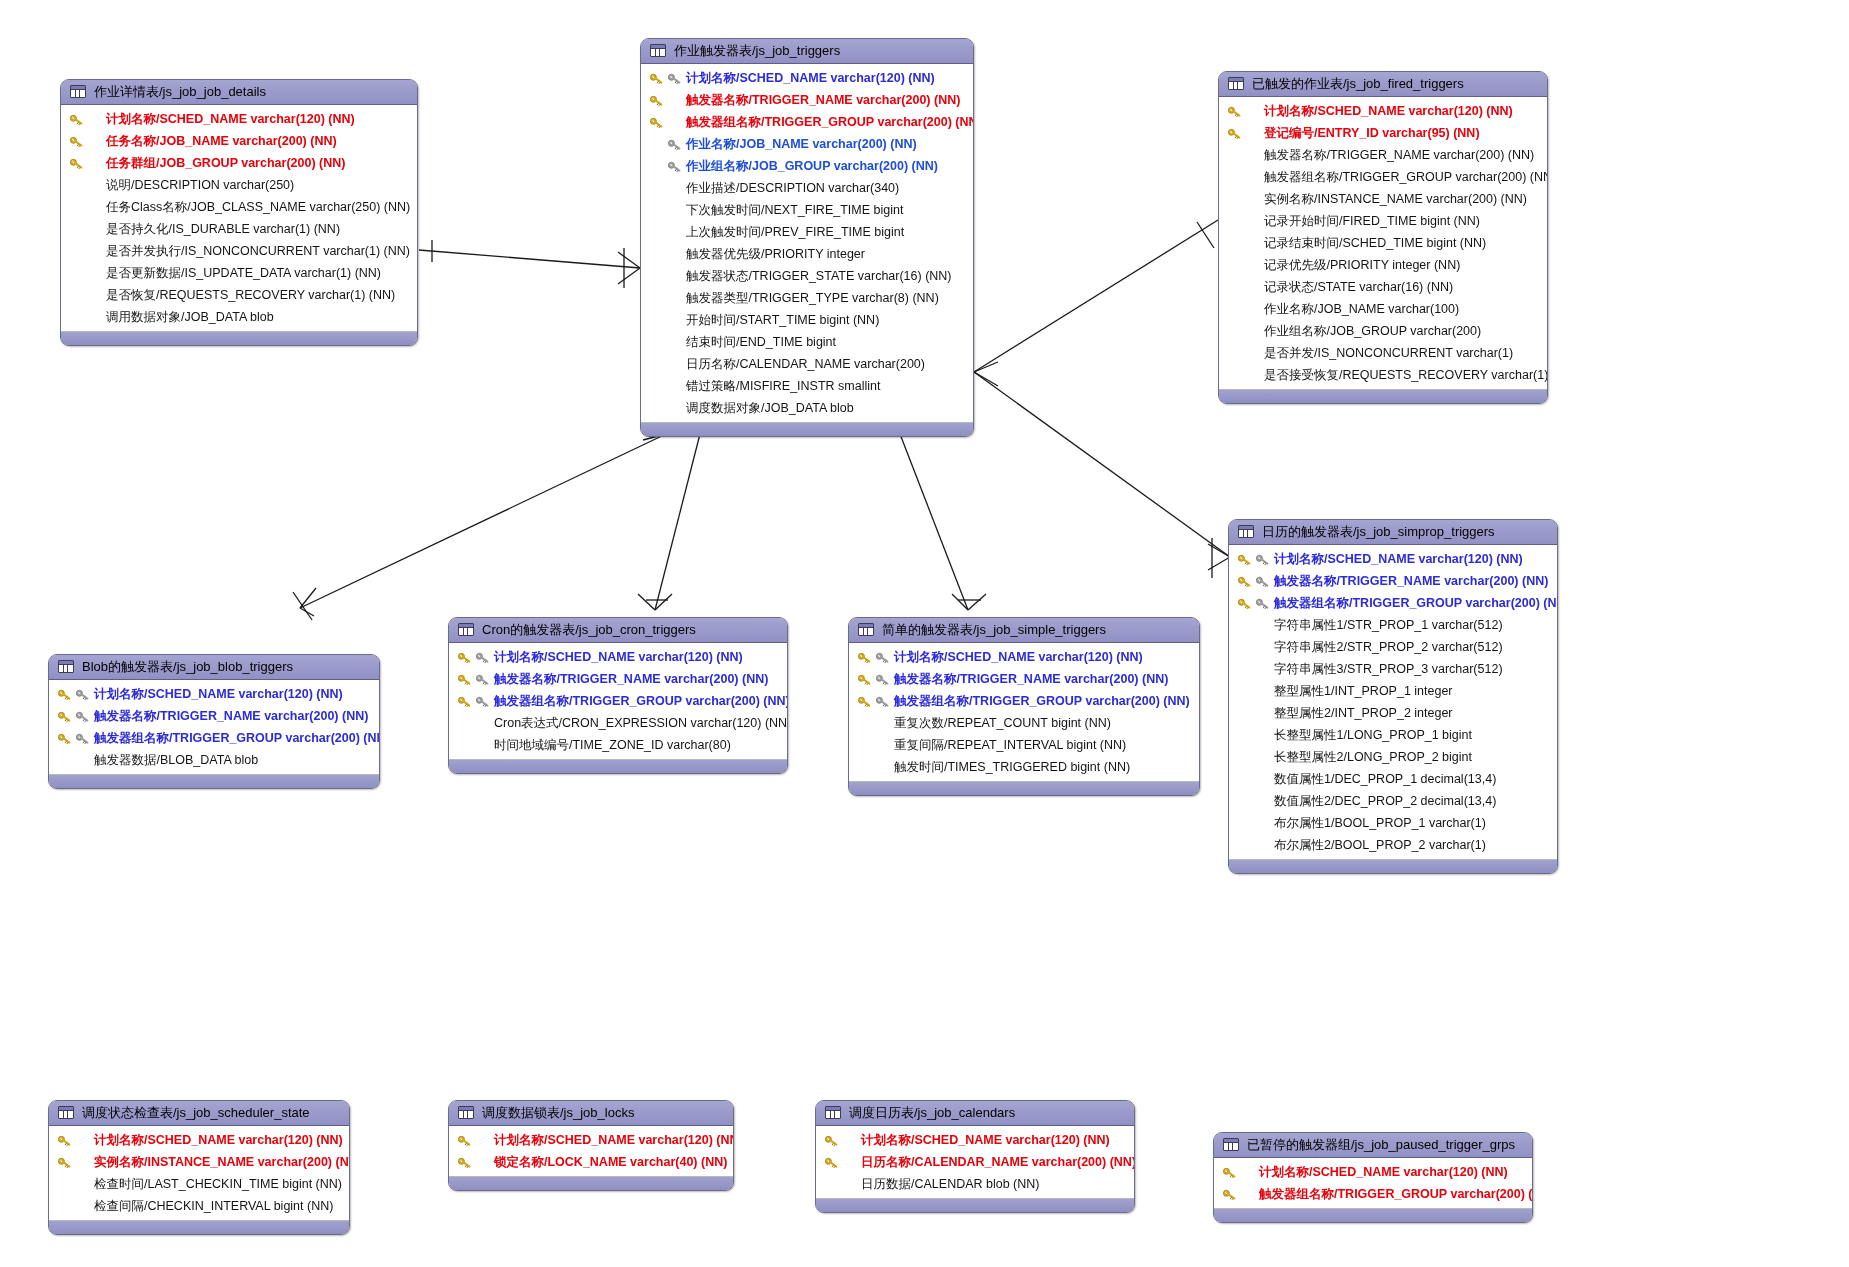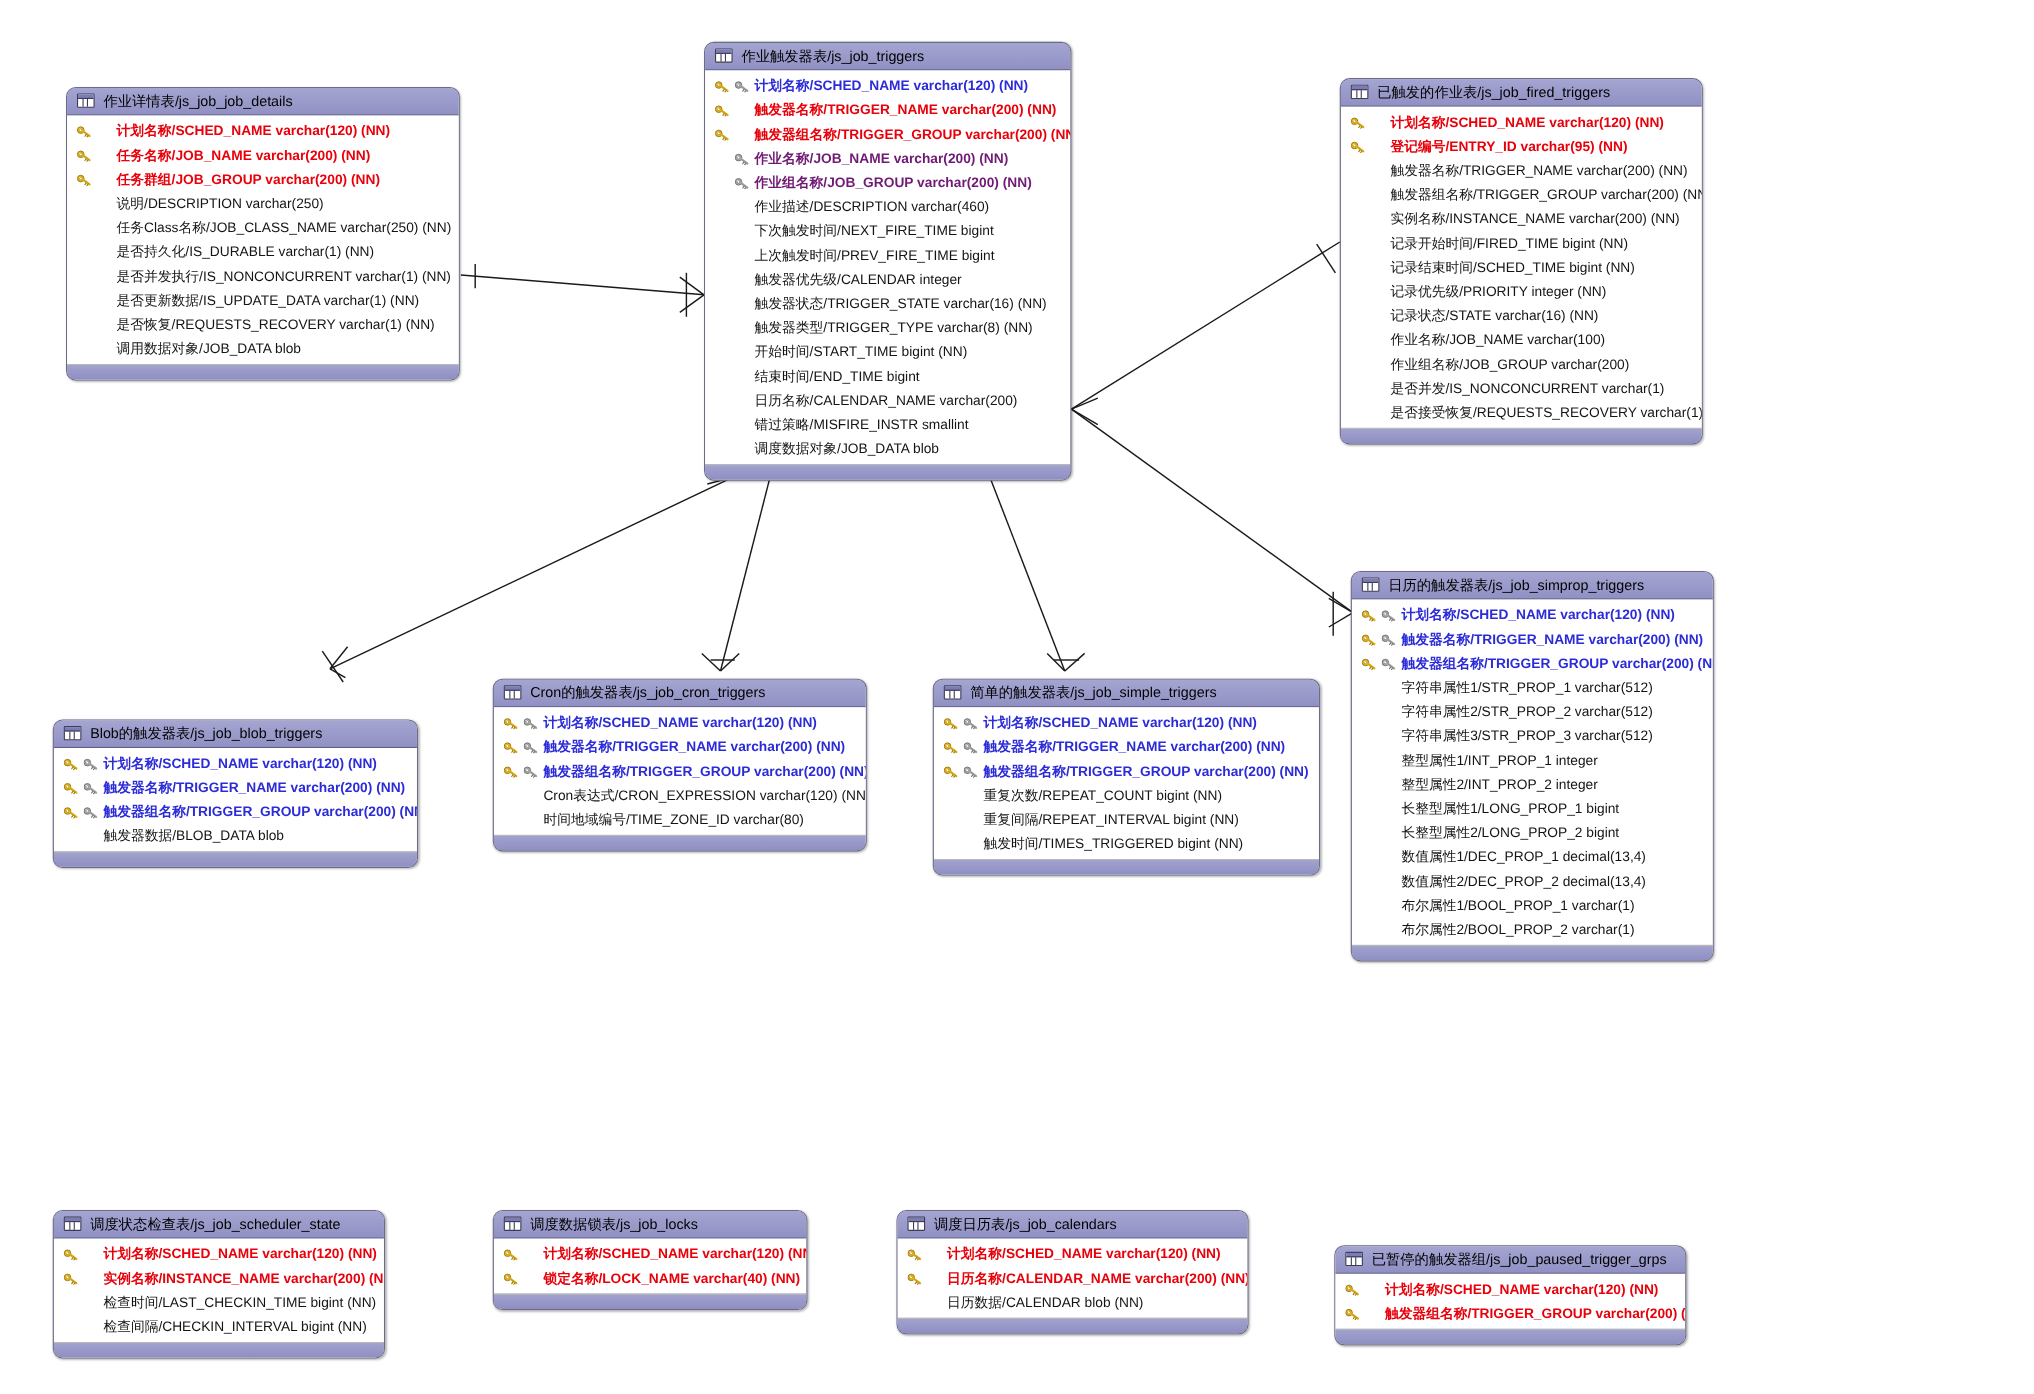--- a/index.html
+++ b/index.html
@@ -58,21 +58,21 @@
   .keyslot{width:19px;flex:0 0 19px;display:flex;align-items:center;justify-content:center;}
   .keyslot.narrow{width:17px;flex:0 0 17px;}
   .ftext{margin-left:3px;line-height:14px;}
 
   
   .key{width:13px;height:11px;display:block;}
 
   
   .c-pk   {color:#e8000a;font-weight:bold;}
   .c-pkfk {color:#2b2bd8;font-weight:bold;}
-  .c-fk   {color:#701a75;font-weight:bold;}
+  .c-fk   {color:#1d4ed8;font-weight:bold;}
   .c-plain{color:#141414;font-weight:normal;}
 
   .ent-foot{
     height:13px;
     background:#9b9bcb;
     background-image:linear-gradient(#a2a2cf,#8e8ec2);
     border-top:1px solid #b9b9b9;
   }
 </style>
 </head>
@@ -314,36 +314,36 @@
                 <path d="M8.3 8.4 L7.2 9.9" stroke="#6e6e6e" stroke-width="1.0" stroke-linecap="round"></path>
                 <path d="M9.9 9.5 L9.0 10.7" stroke="#6e6e6e" stroke-width="1.0" stroke-linecap="round"></path>
                 <circle cx="2.6" cy="3.3" r="0.7" fill="#dedede"></circle>
               </svg>
             </span>
             <span class="ftext c-fk">作业组名称/JOB_GROUP varchar(200) (NN)</span>
           </div>
           <div class="field">
             <span class="keyslot"></span>
             <span class="keyslot narrow"></span>
-            <span class="ftext c-plain">作业描述/DESCRIPTION varchar(460)</span>
+            <span class="ftext c-plain">作业描述/DESCRIPTION varchar(340)</span>
           </div>
           <div class="field">
             <span class="keyslot"></span>
             <span class="keyslot narrow"></span>
             <span class="ftext c-plain">下次触发时间/NEXT_FIRE_TIME bigint</span>
           </div>
           <div class="field">
             <span class="keyslot"></span>
             <span class="keyslot narrow"></span>
             <span class="ftext c-plain">上次触发时间/PREV_FIRE_TIME bigint</span>
           </div>
           <div class="field">
             <span class="keyslot"></span>
             <span class="keyslot narrow"></span>
-            <span class="ftext c-plain">触发器优先级/CALENDAR integer</span>
+            <span class="ftext c-plain">触发器优先级/PRIORITY integer</span>
           </div>
           <div class="field">
             <span class="keyslot"></span>
             <span class="keyslot narrow"></span>
             <span class="ftext c-plain">触发器状态/TRIGGER_STATE varchar(16) (NN)</span>
           </div>
           <div class="field">
             <span class="keyslot"></span>
             <span class="keyslot narrow"></span>
             <span class="ftext c-plain">触发器类型/TRIGGER_TYPE varchar(8) (NN)</span>

